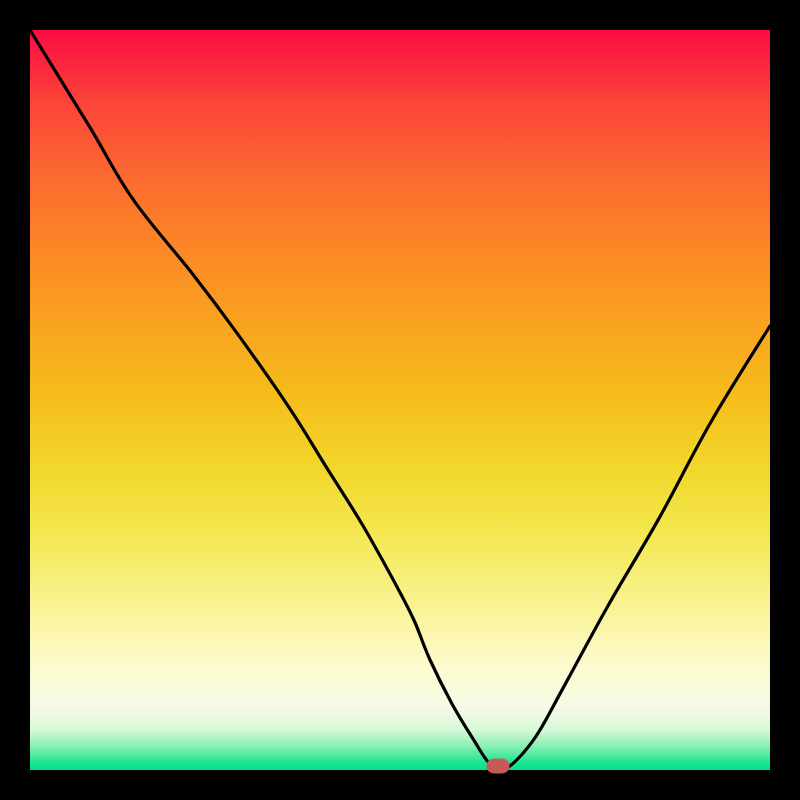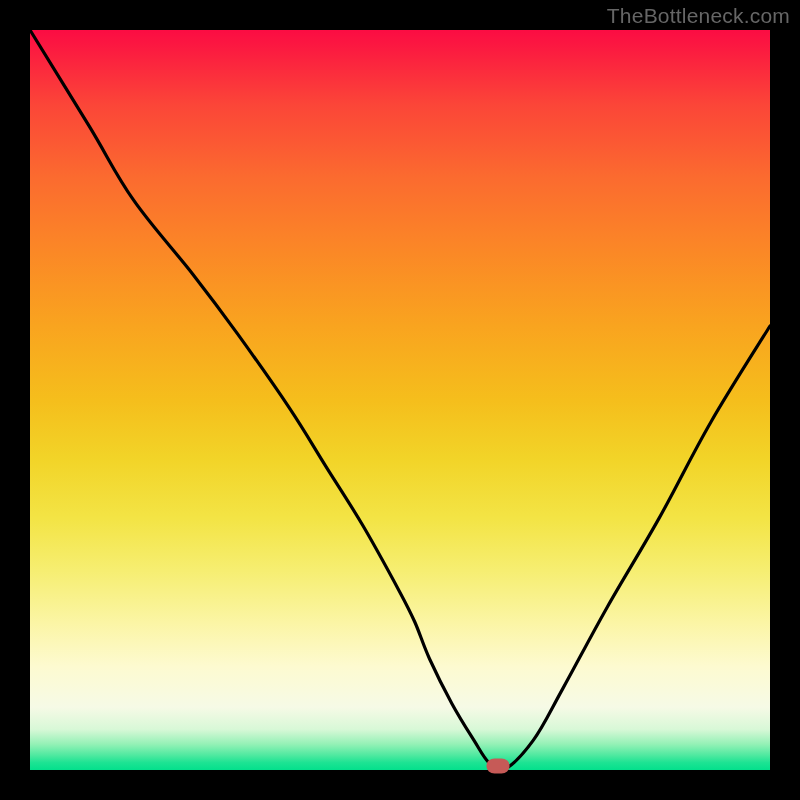--- a/index.html
+++ b/index.html
@@ -67,21 +67,20 @@
     height: 15px;
     border-radius: 8px / 7px;
     background: #c65a57;
     transform: translate(-50%, -50%);
   }
 </style>
 </head>
 <body>
 
 <div class="frame">
-  <div class="watermark">TheBottleneck.com</div>
 
   <div class="plot">
     <svg class="curve" viewBox="0 0 740 740" preserveAspectRatio="none">
       <path id="curve-path" fill="none" stroke="#000" stroke-width="3.2" stroke-linecap="round" stroke-linejoin="round" d="M 0.00 0.00 C 10.66 17.32, 40.55 65.56, 59.20 96.20 C 77.85 126.84, 84.95 143.56, 103.60 170.20 C 122.25 196.84, 144.15 220.22, 162.80 244.20 C 181.45 268.18, 189.88 279.42, 207.20 303.40 C 224.52 327.38, 243.02 353.42, 259.00 377.40 C 274.98 401.38, 282.68 415.29, 296.00 436.60 C 309.32 457.91, 319.68 473.16, 333.00 495.80 C 346.32 518.44, 360.68 545.08, 370.00 562.40 C 379.32 579.72, 379.47 580.01, 384.80 592.00 C 390.13 603.99, 392.94 614.35, 399.60 629.00 C 406.26 643.65, 413.81 658.75, 421.80 673.40 C 429.79 688.05, 437.34 699.74, 444.00 710.40 C 450.66 721.06, 453.47 727.27, 458.80 732.60 C 464.13 737.93, 465.61 744.00, 473.60 740.00 C 481.59 736.00, 492.54 725.05, 503.20 710.40 C 513.86 695.75, 519.48 682.58, 532.80 658.60 C 546.12 634.62, 559.88 607.84, 577.20 577.20 C 594.52 546.56, 610.35 521.70, 629.00 488.40 C 647.65 455.10, 660.82 426.83, 680.80 392.20 C 700.78 357.57, 729.34 313.32, 740.00 296.00"></path>
     </svg>
     <div id="marker" class="marker" style="left: 468.42px; top: 736.3px;"></div>
   </div>
 </div>
 
 </body></html>

